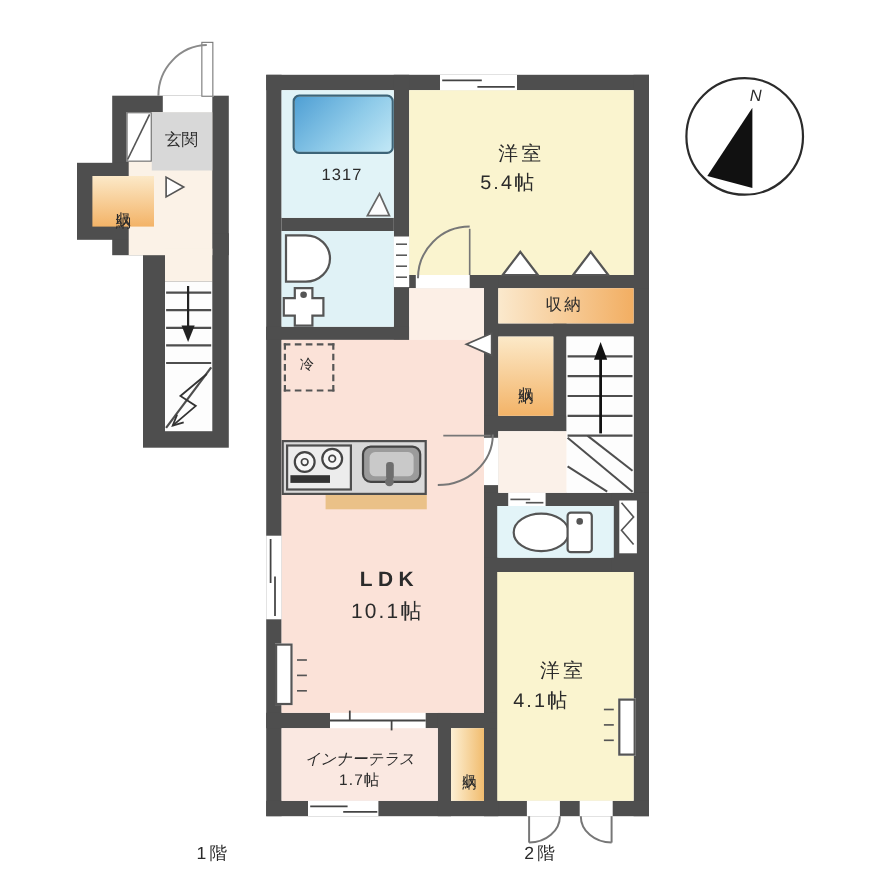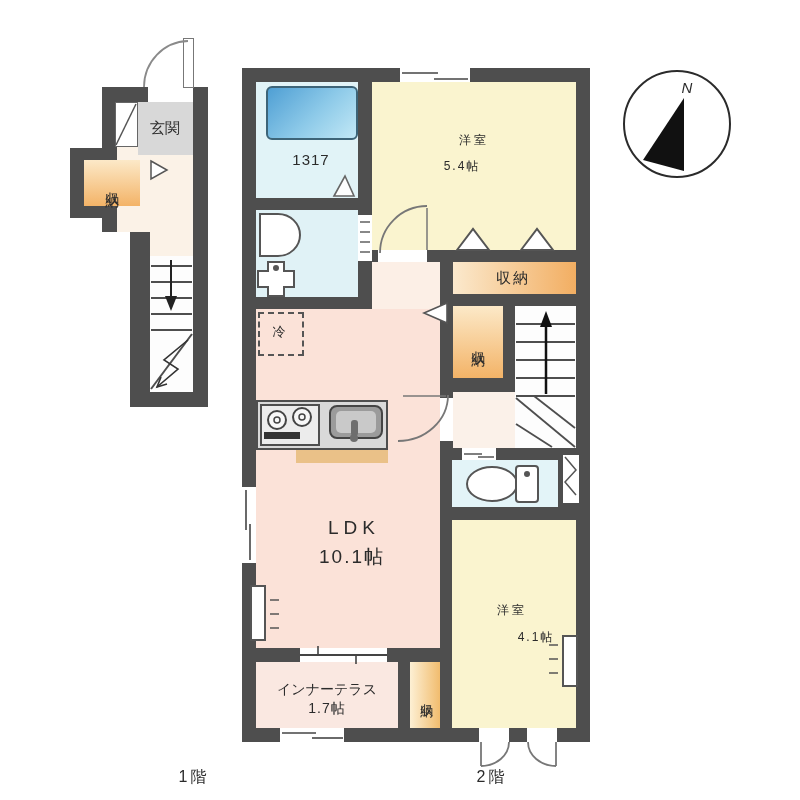--- a/index.html
+++ b/index.html
@@ -5,22 +5,22 @@
   html,body{margin:0;padding:0;background:#ffffff;}
   #canvas{position:relative;width:800px;height:800px;background:#ffffff;overflow:hidden;
           font-family:"Liberation Sans", sans-serif;}
   .wall{position:absolute;background:#4e4e4e;}
   .room{position:absolute;}
   .open{position:absolute;background:#ffffff;}
   .lbl{position:absolute;transform:translate(-50%,-50%);color:#2b2b2b;white-space:nowrap;
        text-align:center;line-height:1.25;}
   .vert{writing-mode:vertical-rl;text-orientation:upright;letter-spacing:2px;}
   .f15{font-size:15px;} .f14{font-size:14px;} .f13{font-size:13px;}
-  .f16{font-size:16px;} .f18{font-size:12px;} .f19{font-size:19px;}
-  .ls3{letter-spacing:3px;} .ls5{letter-spacing:5px;}
+  .f16{font-size:16px;} .f18{font-size:18px;} .f19{font-size:19px;}
+  .ls3{letter-spacing:3px;} .ls5{letter-spacing:5px;font-weight:bold;}
   svg.overlay{position:absolute;left:0;top:0;pointer-events:none;}
   .tub{position:absolute;left:266px;top:86px;width:88px;height:50px;border:2px solid #3d6478;
        border-radius:6px;background:linear-gradient(135deg,#4f9fd4 0%,#8fcbe9 55%,#c2e8f6 100%);}
   .fridge{position:absolute;left:258px;top:312px;width:42px;height:40px;border:2px dashed #555;}
   .counter{position:absolute;left:256px;top:400px;width:132px;height:50px;background:#d9d9d9;border:2px solid #4e4e4e;box-sizing:border-box;}
   .counteredge{position:absolute;left:296px;top:450px;width:92px;height:13px;background:#eac188;}
   .feat{position:absolute;background:#ffffff;border:2px solid #555;box-sizing:border-box;}
   .grad-or-v{background:linear-gradient(180deg,#fce9c8 0%,#f3b367 100%);}
   .grad-or-h{background:linear-gradient(90deg,#fbe9cd 0%,#f2ae62 100%);}
   .grad-cr-h{background:linear-gradient(90deg,#fdf0d4 0%,#f1bc6e 100%);}
@@ -218,23 +218,23 @@
   <div class="lbl f18" style="left:462px;top:166px;letter-spacing:2px;">5.4帖</div>
 
   <div class="lbl f15" style="left:513px;top:278px;letter-spacing:2px;">収納</div>
   <div class="lbl f14 vert" style="left:478px;top:342px;">収納</div>
   <div class="lbl f13" style="left:279px;top:332px;">冷</div>
 
   <div class="lbl f19 ls5" style="left:354px;top:528px;">LDK</div>
   <div class="lbl f19" style="left:352px;top:557px;letter-spacing:2px;">10.1帖</div>
 
   <div class="lbl f18 ls3" style="left:512px;top:610px;">洋室</div>
-  <div class="lbl f18" style="left:536px;top:637px;letter-spacing:2px;">4.1帖</div>
-
-  <div class="lbl f14" style="left:327px;top:690px;">インナーテラス</div>
+  <div class="lbl f18" style="left:492px;top:637px;letter-spacing:2px;">4.1帖</div>
+
+  <div class="lbl f14" style="left:327px;top:690px;font-style:italic;">インナーテラス</div>
   <div class="lbl f14" style="left:327px;top:709px;letter-spacing:1px;">1.7帖</div>
   <div class="lbl f13 vert" style="left:426px;top:695px;">収納</div>
 
   <div class="lbl f16" style="left:150px;top:777px;letter-spacing:3px;margin-left:44px;">1階</div>
   <div class="lbl f16" style="left:492px;top:777px;letter-spacing:3px;">2階</div>
 
   <div class="lbl f15" style="left:687px;top:88px;font-style:italic;">N</div>
 </div>
 
 </body></html>

